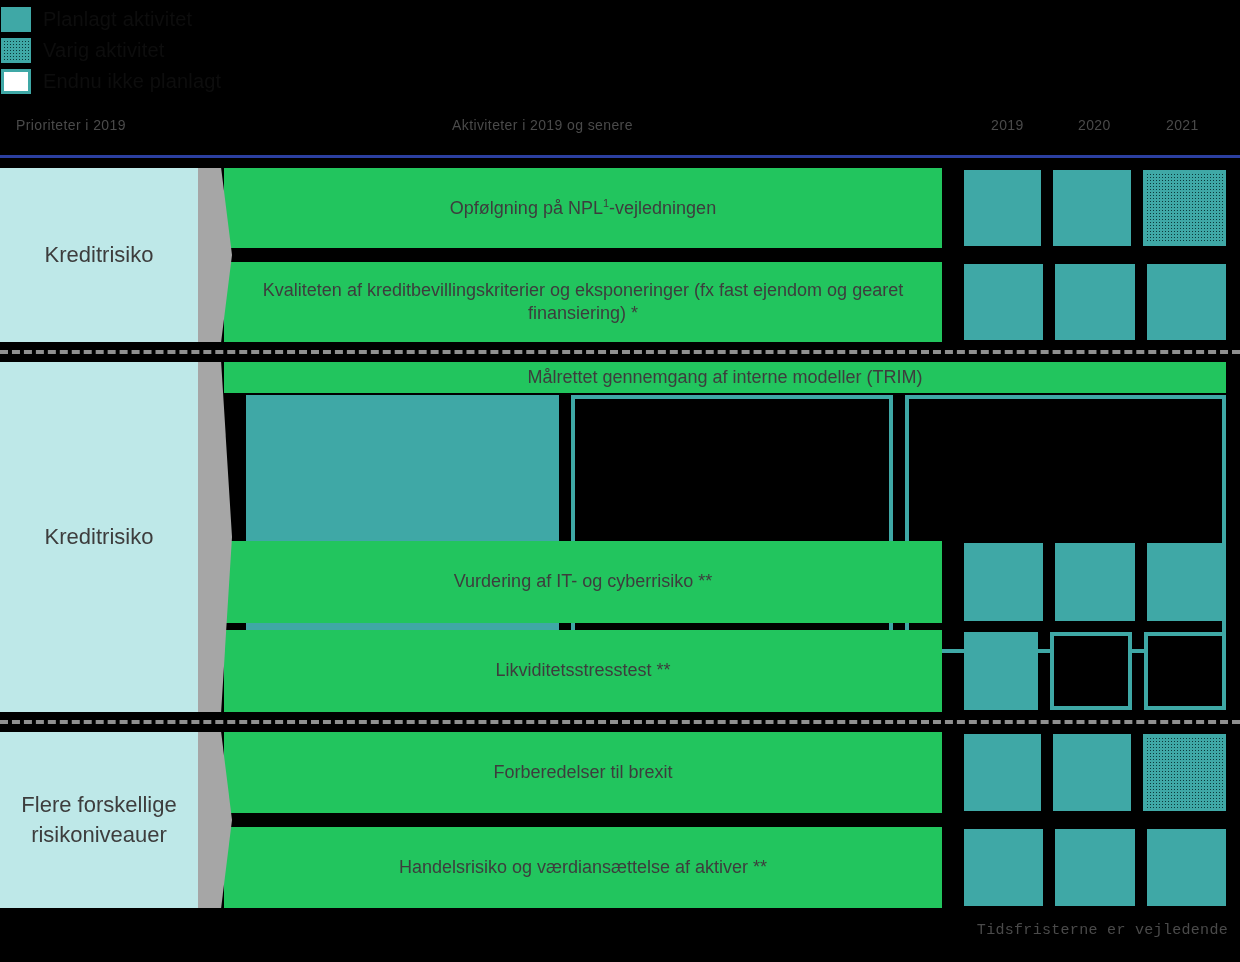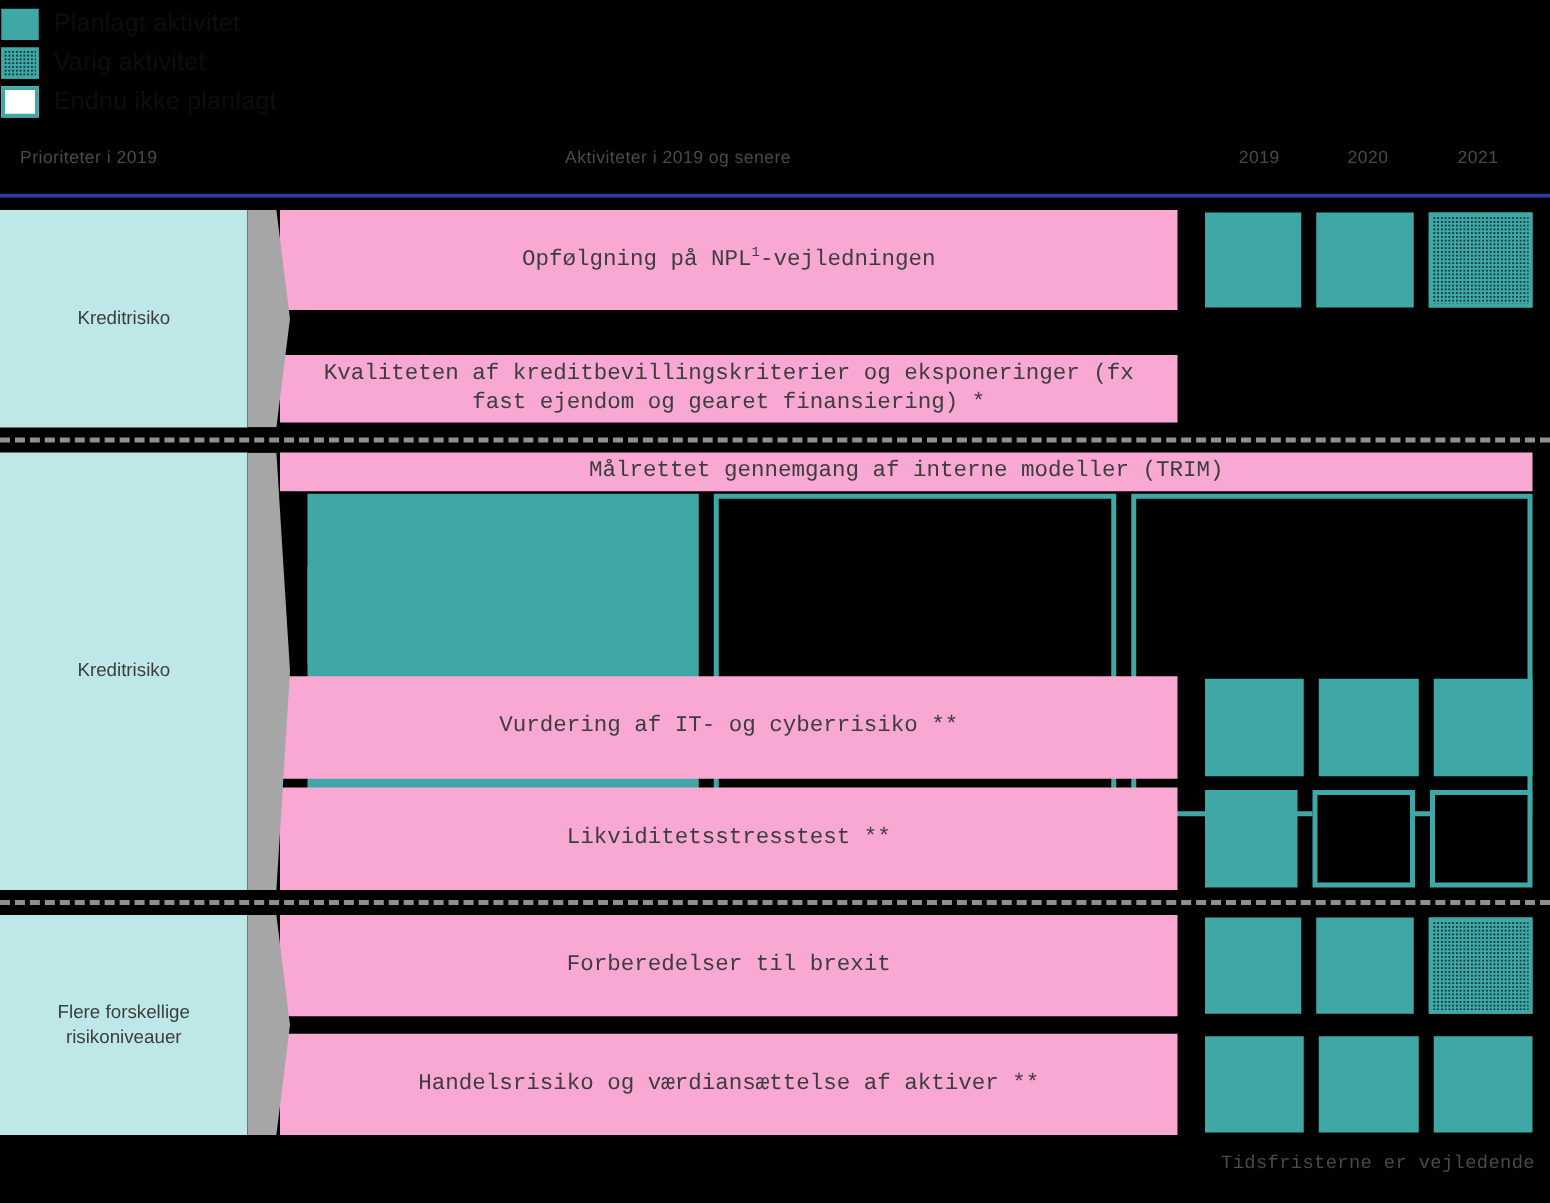--- a/index.html
+++ b/index.html
@@ -112,21 +112,21 @@
     position: relative;
     width: 198px;
     flex: 0 0 198px;
     background: #BEE8E8;
     display: flex;
     align-items: center;
     justify-content: center;
     text-align: center;
   }
   .priority-label {
-    font-size: 15px;
+    font-size: 22px;
     color: #3d3d3d;
     line-height: 1.35;
     padding: 0 8px;
   }
 
   
   .arrow {
     position: absolute;
     left: 198px;
     width: 34px;
@@ -147,27 +147,26 @@
     margin-left: 26px;
     margin-right: 14px;
   }
   .act-row {
     display: flex;
     align-items: stretch;
     width: 100%;
   }
   .act-box {
     flex: 1 1 auto;
-    background: #f9a8d4;
+    background: #22c55e;
     display: flex;
     align-items: center;
     justify-content: center;
     text-align: center;
     padding: 4px 18px;
-    font-family: Liberation Mono, monospace;
   }
   .act-text {
     font-size: 18px;
     color: #3d3d3d;
     line-height: 1.3;
   }
   .act-text sup { font-size: 11px; vertical-align: super; }
 
   
   .years {
@@ -240,21 +239,21 @@
     <div class="act-row" style="height:80px;">
       <div class="act-box">
         <div class="act-text"><span>Opfølgning på NPL</span><sup>1</sup><span>-vejledningen</span></div>
       </div>
       <div class="years">
         <div class="ycell y-filled"></div>
         <div class="ycell y-filled"></div>
         <div class="ycell y-dotted"></div>
       </div>
     </div>
-    <div class="act-row" style="height:62px;align-items:center;">
+    <div class="act-row" style="height:80px;">
       <div class="act-box">
         <div class="act-text">Kvaliteten af kreditbevillingskriterier og eksponeringer (fx fast ejendom og gearet finansiering) *</div>
       </div>
       <div class="years">
         <div class="ycell y-filled"></div>
         <div class="ycell y-filled"></div>
         <div class="ycell y-filled"></div>
       </div>
     </div>
   </div>

